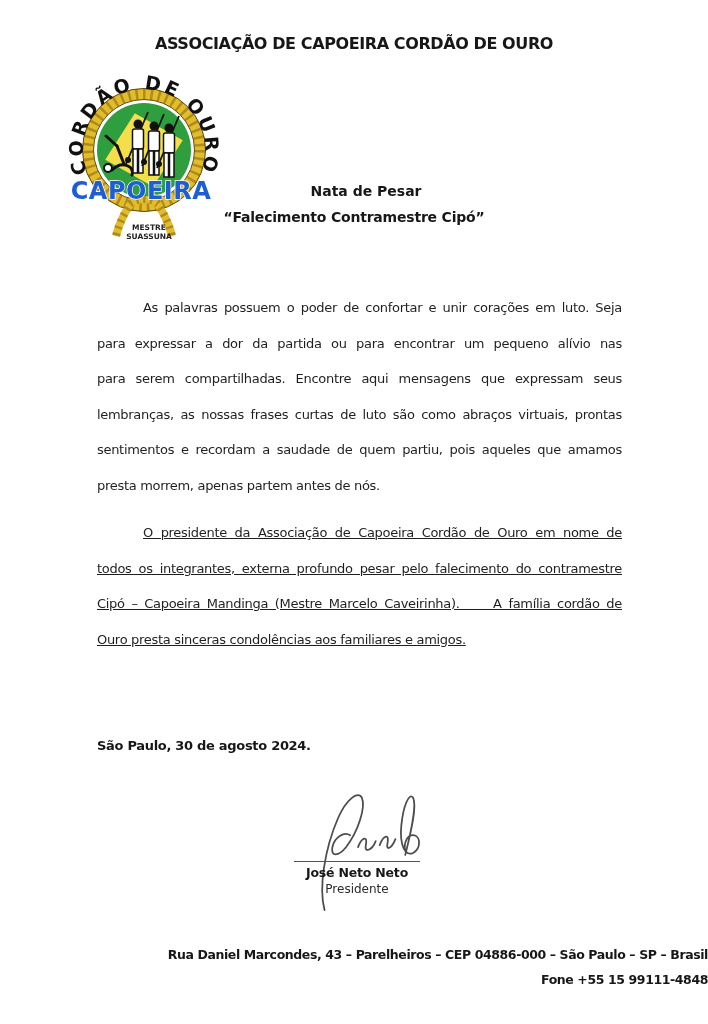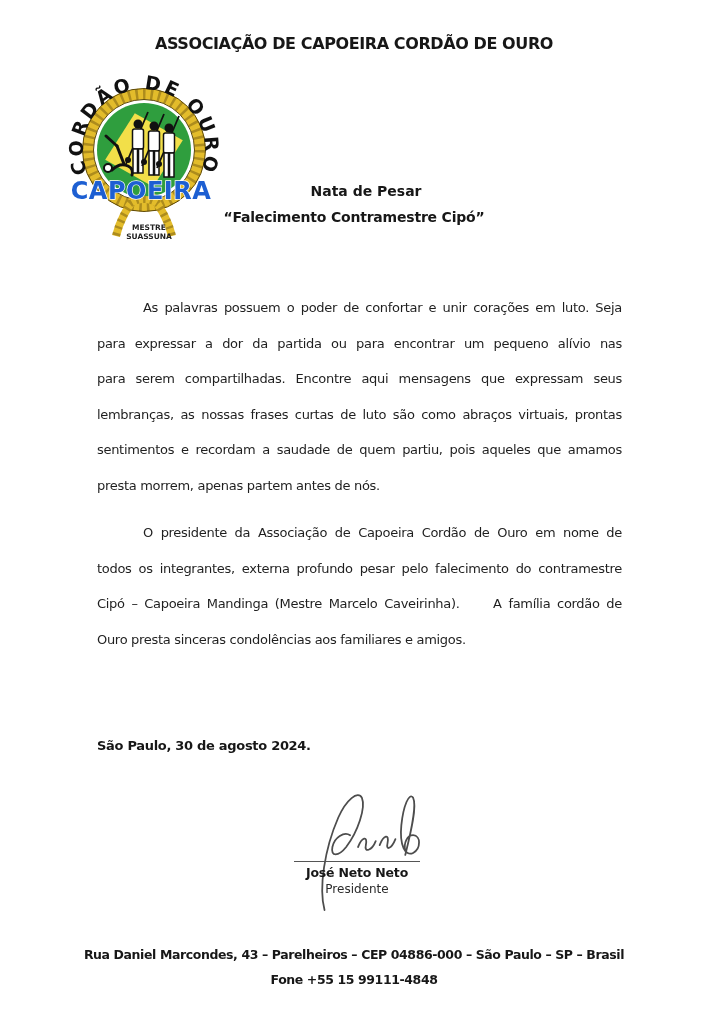--- a/index.html
+++ b/index.html
@@ -20,41 +20,41 @@
   .logo-wrap{position:absolute;left:62px;top:72px;width:165px;height:172px;}
   .title-block{position:absolute;left:0;right:0;top:183px;text-align:center;}
   .title-line1{font-weight:bold;font-size:14px;color:#171717;padding-left:24px;}
   .title-line2{font-weight:bold;font-size:14px;color:#171717;margin-top:10px;letter-spacing:-0.2px;}
   .body-text{
     position:absolute;left:97px;top:290px;width:525px;
     font-size:13px;letter-spacing:-0.3px;line-height:35.5px;
     color:#1f1f1f;
   }
   .para{margin:0;}
-  .para + .para{margin-top:12px;}
+  .para + .para{margin-top:12px;text-decoration:underline;}
   .line{text-align:justify;text-align-last:justify;}
   .line.last{text-align-last:left;}
   .para .line:first-child{text-indent:46px;}
   .date-line{
     position:absolute;left:97px;top:738px;
     font-weight:bold;font-size:13px;letter-spacing:-0.3px;color:#171717;
   }
   .sig-block{position:absolute;left:0;right:0;top:784px;height:130px;}
   .sig-scrawl{position:absolute;left:288px;top:2px;width:140px;height:128px;}
   .sig-rule{position:absolute;left:294px;top:77px;width:126px;height:0;border-top:1.5px solid #555;}
   .sig-name{
     position:absolute;left:254px;top:81px;width:206px;text-align:center;
     font-weight:bold;font-size:12.5px;letter-spacing:-0.2px;color:#171717;
   }
   .sig-role{
     position:absolute;left:254px;top:98px;width:206px;text-align:center;
     font-size:12px;color:#2a2a2a;
   }
   .footer{
-    position:absolute;left:0;right:0;top:942px;text-align:center;
+    position:absolute;left:0;right:0;top:942px;text-align:right;
     font-weight:bold;font-size:12.5px;letter-spacing:-0.4px;line-height:25px;
     color:#171717;
   }
 </style>
 </head>
 <body>
 
 <div class="page">
 
   <div class="header-title">ASSOCIAÇÃO DE CAPOEIRA CORDÃO DE OURO</div>

